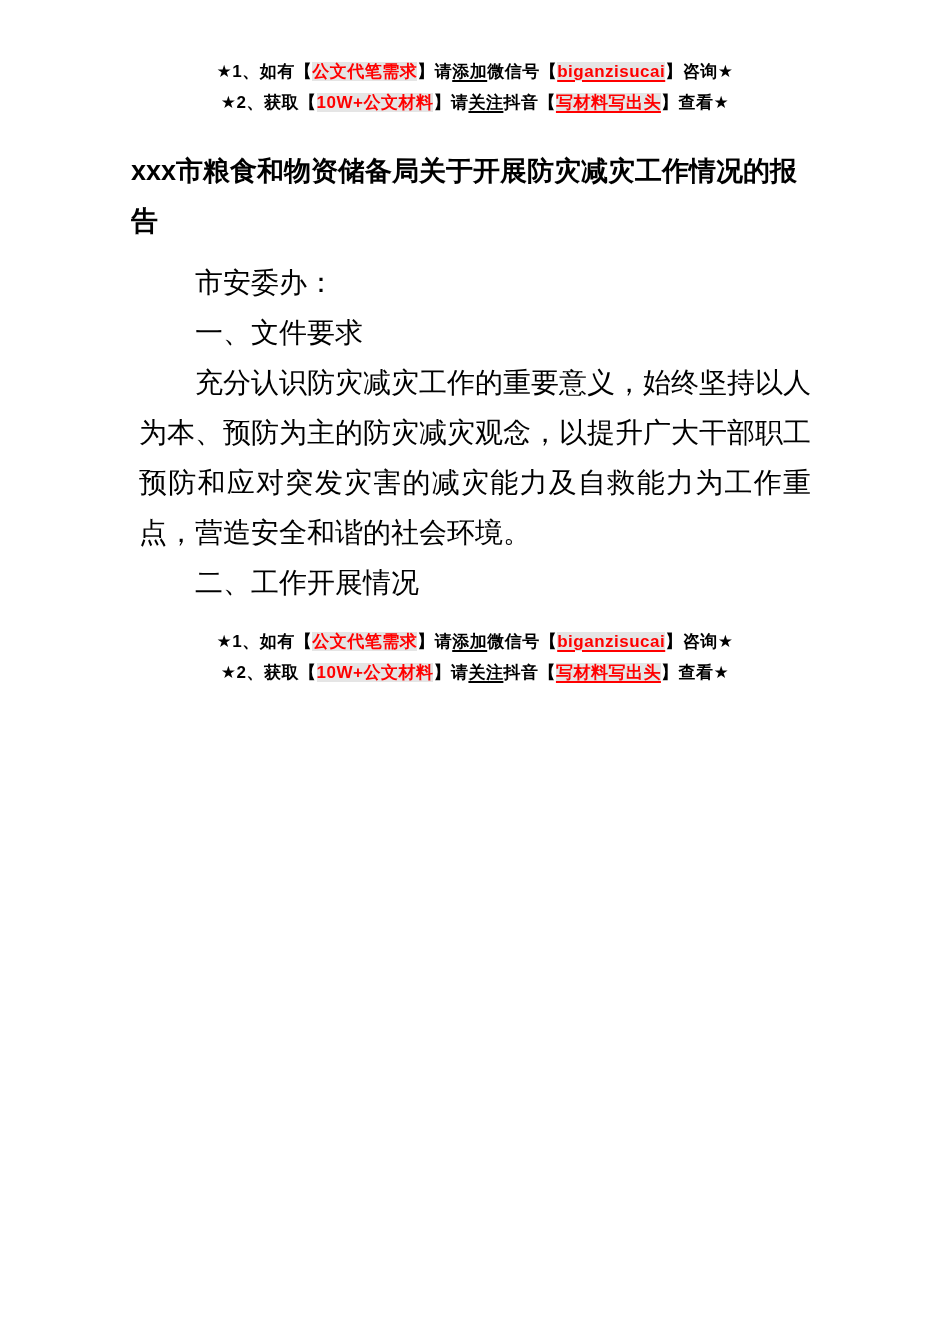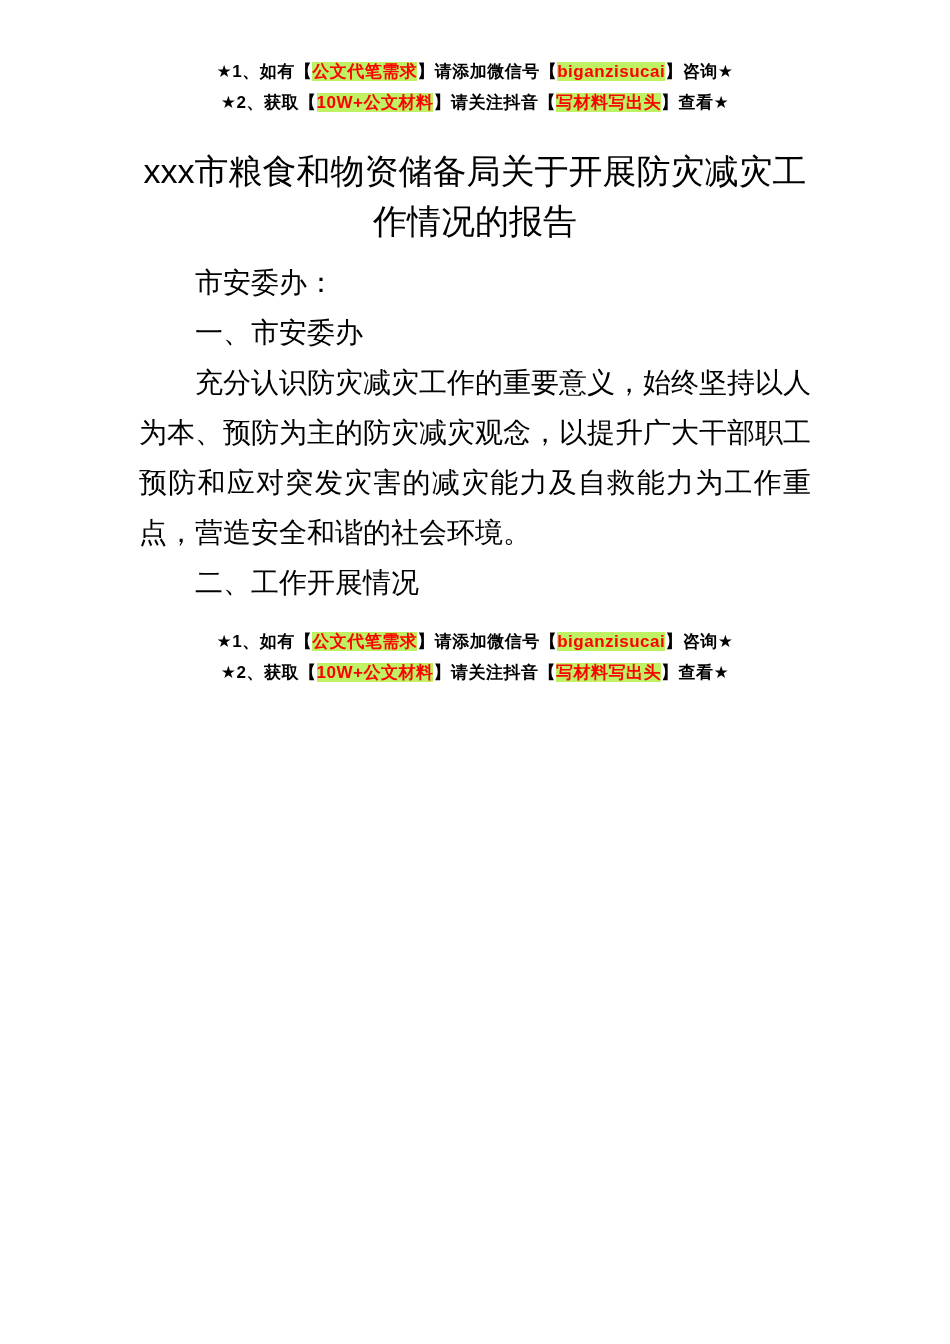--- a/index.html
+++ b/index.html
@@ -21,33 +21,33 @@
     font-weight: bold;
     font-size: 17px;
     line-height: 31px;
     letter-spacing: 0.5px;
   }
   .promo-header { padding-top: 56px; }
   .promo-footer { margin-top: 18px; }
   .promo-line { white-space: nowrap; }
   .seg-hl {
     color: #ff0000;
-    background: #bef264;
+    background: #e5e5e5;
   }
   .seg-u {
+    text-decoration: underline;
     text-underline-offset: 3px;
     text-decoration-thickness: 2px;
   }
   
   .doc-title {
     width: 688px;
     margin: 28px auto 0 auto;
-    text-align: center;
-    font-size: 34px;
-    font-weight: normal;
+    font-size: 27px;
+    font-weight: bold;
     line-height: 50px;
   }
   
   .doc-body {
     width: 672px;
     margin: 12px auto 0 auto;
     font-size: 28px;
     line-height: 50px;
     text-align: justify;
   }
@@ -61,21 +61,21 @@
 
 <div class="promo promo-header">
     <div class="promo-line"><span>★1、如有【</span><span class="seg-hl">公文代笔需求</span><span>】请</span><span class="seg-u">添加</span><span>微信号【</span><span class="seg-hl seg-u">biganzisucai</span><span>】咨询★</span></div>
     <div class="promo-line"><span>★2、获取【</span><span class="seg-hl">10W+公文材料</span><span>】请</span><span class="seg-u">关注</span><span>抖音【</span><span class="seg-hl seg-u">写材料写出头</span><span>】查看★</span></div>
   </div>
 
 <h1 class="doc-title">xxx市粮食和物资储备局关于开展防灾减灾工作情况的报告</h1>
 
 <div class="doc-body">
     <p>市安委办：</p>
-    <p>一、市安委办</p>
+    <p>一、文件要求</p>
     <p>充分认识防灾减灾工作的重要意义，始终坚持以人为本、预防为主的防灾减灾观念，以提升广大干部职工预防和应对突发灾害的减灾能力及自救能力为工作重点，营造安全和谐的社会环境。</p>
     <p>二、工作开展情况</p>
   </div>
 
 <div class="promo promo-footer">
     <div class="promo-line"><span>★1、如有【</span><span class="seg-hl">公文代笔需求</span><span>】请</span><span class="seg-u">添加</span><span>微信号【</span><span class="seg-hl seg-u">biganzisucai</span><span>】咨询★</span></div>
     <div class="promo-line"><span>★2、获取【</span><span class="seg-hl">10W+公文材料</span><span>】请</span><span class="seg-u">关注</span><span>抖音【</span><span class="seg-hl seg-u">写材料写出头</span><span>】查看★</span></div>
   </div>
 
 </body></html>

